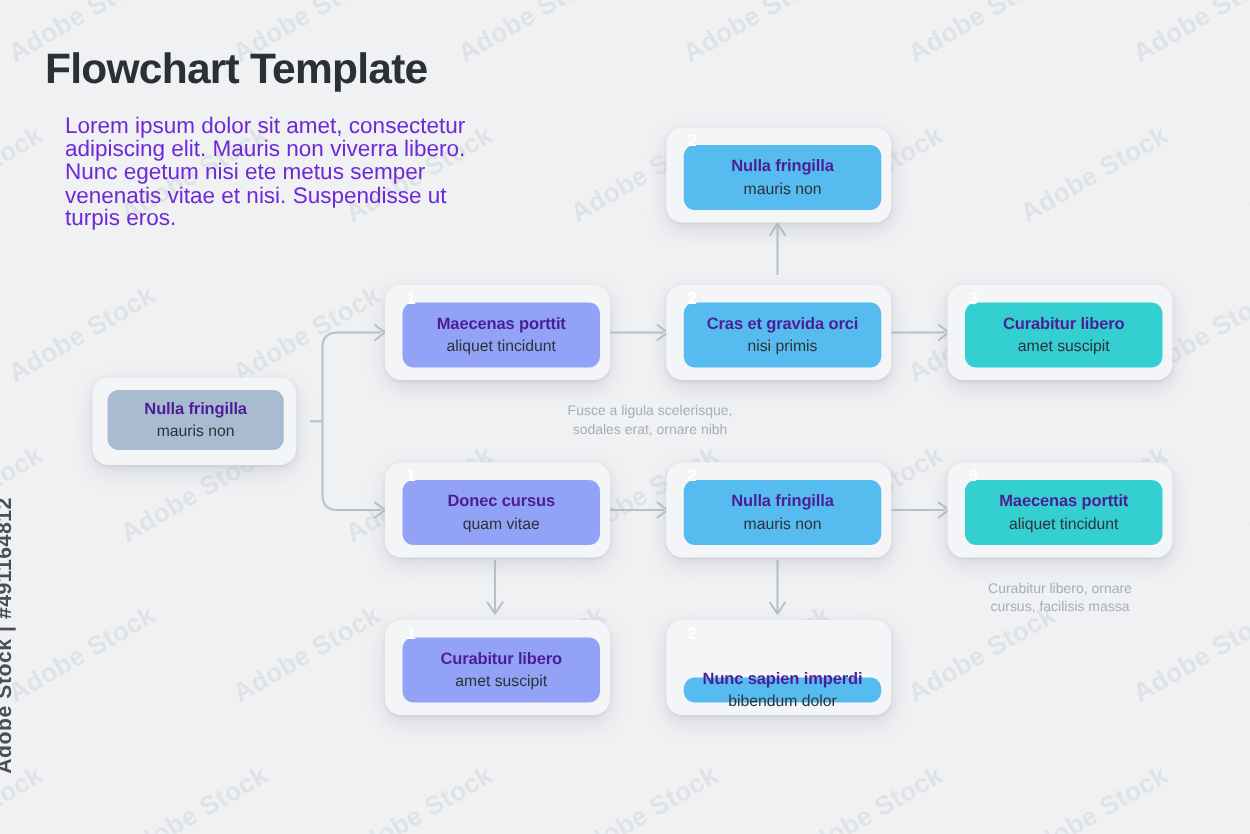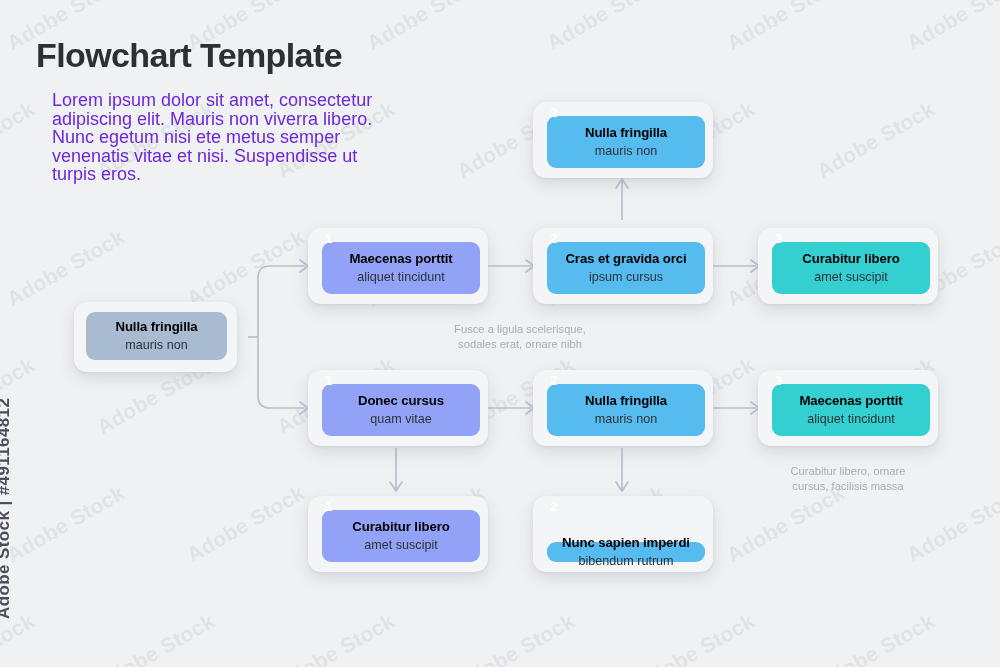--- a/index.html
+++ b/index.html
@@ -122,21 +122,21 @@
     top: 4px;
     font-size: 13.5px;
     font-weight: 700;
     color: #ffffff;
     z-index: 5;
     line-height: 1;
   }
   .node-title {
     font-size: 13.2px;
     font-weight: 700;
-    color: #000000;
+    color: #4c1d95;
     letter-spacing: -0.1px;
     line-height: 1.25;
     text-align: center;
   }
   .node-sub {
     font-size: 12.6px;
     font-weight: 400;
     color: #2d3238;
     line-height: 1.3;
     margin-top: 1px;
@@ -259,21 +259,21 @@
     <div class="node-inner" style="background:#92a3f7;">
       <div class="node-title">Maecenas porttit</div>
       <div class="node-sub">aliquet tincidunt</div>
     </div>
   </div>
 
   <div class="node" style="left:533px; top:228px; width:180px; height:76px;">
     <div class="node-badge">2</div>
     <div class="node-inner" style="background:#56bbef;justify-content:center;">
       <div class="node-title">Cras et gravida orci</div>
-      <div class="node-sub">ipsum cursus</div>
+      <div class="node-sub">nisi primis</div>
     </div>
   </div>
 
   <div class="node" style="left:758px; top:228px; width:180px; height:76px;">
     <div class="node-badge">3</div>
     <div class="node-inner" style="background:#34cfd1;">
       <div class="node-title">Curabitur libero</div>
       <div class="node-sub">amet suscipit</div>
     </div>
   </div>
@@ -307,21 +307,21 @@
     <div class="node-inner" style="background:#92a3f7;">
       <div class="node-title">Curabitur libero</div>
       <div class="node-sub">amet suscipit</div>
     </div>
   </div>
 
   <div class="node" style="left:533px; top:496px; width:180px; height:76px;">
     <div class="node-badge">2</div>
     <div class="node-inner" style="background:#56bbef;margin-top:32px;">
       <div class="node-title">Nunc sapien imperdi</div>
-      <div class="node-sub">bibendum rutrum</div>
+      <div class="node-sub">bibendum dolor</div>
     </div>
   </div>
 
   <div class="caption" style="left:420px; top:322px; width:200px;">
     <div>Fusce a ligula scelerisque,</div>
     <div>sodales erat, ornare nibh</div>
   </div>
 
   <div class="caption" style="left:748px; top:464px; width:200px;">
     <div>Curabitur libero, ornare</div>

